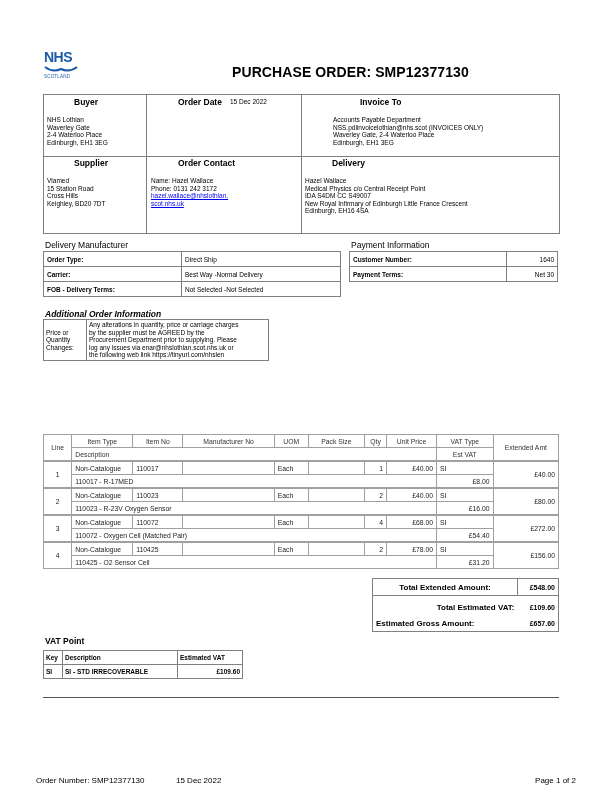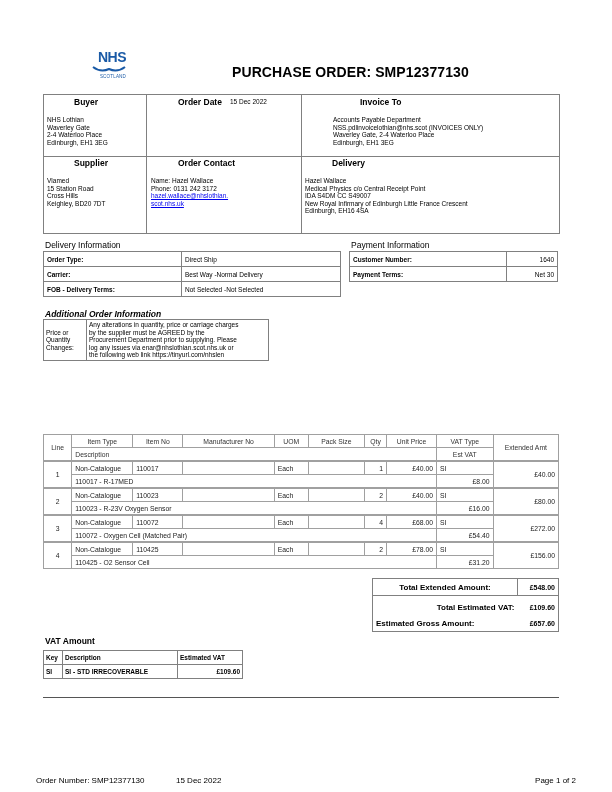--- a/index.html
+++ b/index.html
@@ -4,21 +4,21 @@
 <style>
   html, body { margin: 0; padding: 0; }
   body {
     width: 612px; height: 792px; background: #ffffff; position: relative; overflow: hidden;
     font-family: "Liberation Sans", sans-serif; color: #000;
   }
   .abs { position: absolute; }
   .bold { font-weight: bold; }
 
   
-  .logo { left: 44px; top: 50px; width: 34px; text-align: right; margin-left: 48px; }
+  .logo { left: 44px; top: 50px; width: 34px; text-align: left; }
   .logo .nhs { font-size: 14px; font-weight: bold; color: #1a5aa6; letter-spacing: -0.5px; line-height: 14px; }
   .logo svg { display: block; margin: 1px auto 0; }
   .logo .scot { font-size: 4.5px; color: #1a5aa6; letter-spacing: 0.2px; margin-top: 1px; }
 
   .title { left: 232px; top: 64px; font-size: 14px; font-weight: bold; letter-spacing: 0.1px; }
 
   
   .hdr { left: 43px; top: 94px; width: 515px; height: 138px; border: 1px solid #808080; }
   .cell { position: absolute; font-size: 6.5px; line-height: 7.6px; }
   .cell .h { font-size: 8.5px; font-weight: bold; line-height: 10px; padding-left: 27px; }
@@ -111,21 +111,21 @@
     <div class="h">Delivery</div>
     <div style="height:9px"></div>
     <div>Hazel Wallace</div>
     <div>Medical Physics c/o Central Receipt Point</div>
     <div>IDA S4DM CC S49007</div>
     <div>New Royal Infirmary of Edinburgh Little France Crescent</div>
     <div>Edinburgh,  EH16 4SA</div>
   </div>
 </div>
 
-<div class="abs sec-label" style="left:45px; top:240px;">Delivery Information</div>
+<div class="abs sec-label" style="left:45px; top:240px;">Delivery Manufacturer</div>
 <table class="abs info" style="left:43px; top:251px; width:298px;">
   <tbody>
       <tr>
     <td style="width:131px">Order Type:</td>
     <td class="v">Direct Ship</td>
   </tr>
   <tr>
     <td>Carrier:</td>
     <td class="v">Best Way  -Normal Delivery</td>
   </tr>
@@ -281,21 +281,21 @@
     <td style="text-align:right; border-left:1px solid #808080; padding-top:4px;">Total Estimated VAT:</td>
     <td style="text-align:right; border-right:1px solid #808080; font-size:7px; padding-top:4px;">£109.60</td>
   </tr>
   <tr>
     <td style="border-left:1px solid #808080; border-bottom:1px solid #808080;">Estimated Gross Amount:</td>
     <td style="text-align:right; border-right:1px solid #808080; border-bottom:1px solid #808080; font-size:7px;">£657.60</td>
   </tr>
 </tbody>
   </table>
 
-<div class="abs bold" style="left:45px; top:636px; font-size:8.5px;">VAT Amount</div>
+<div class="abs bold" style="left:45px; top:636px; font-size:8.5px;">VAT Point</div>
 <table class="abs vat" style="left:43px; top:650px; width:200px;">
   <tbody>
       <tr>
     <td style="width:14px">Key</td>
     <td>Description</td>
     <td style="width:60px">Estimated VAT</td>
   </tr>
   <tr>
     <td>SI</td>
     <td>SI - STD IRRECOVERABLE</td>

